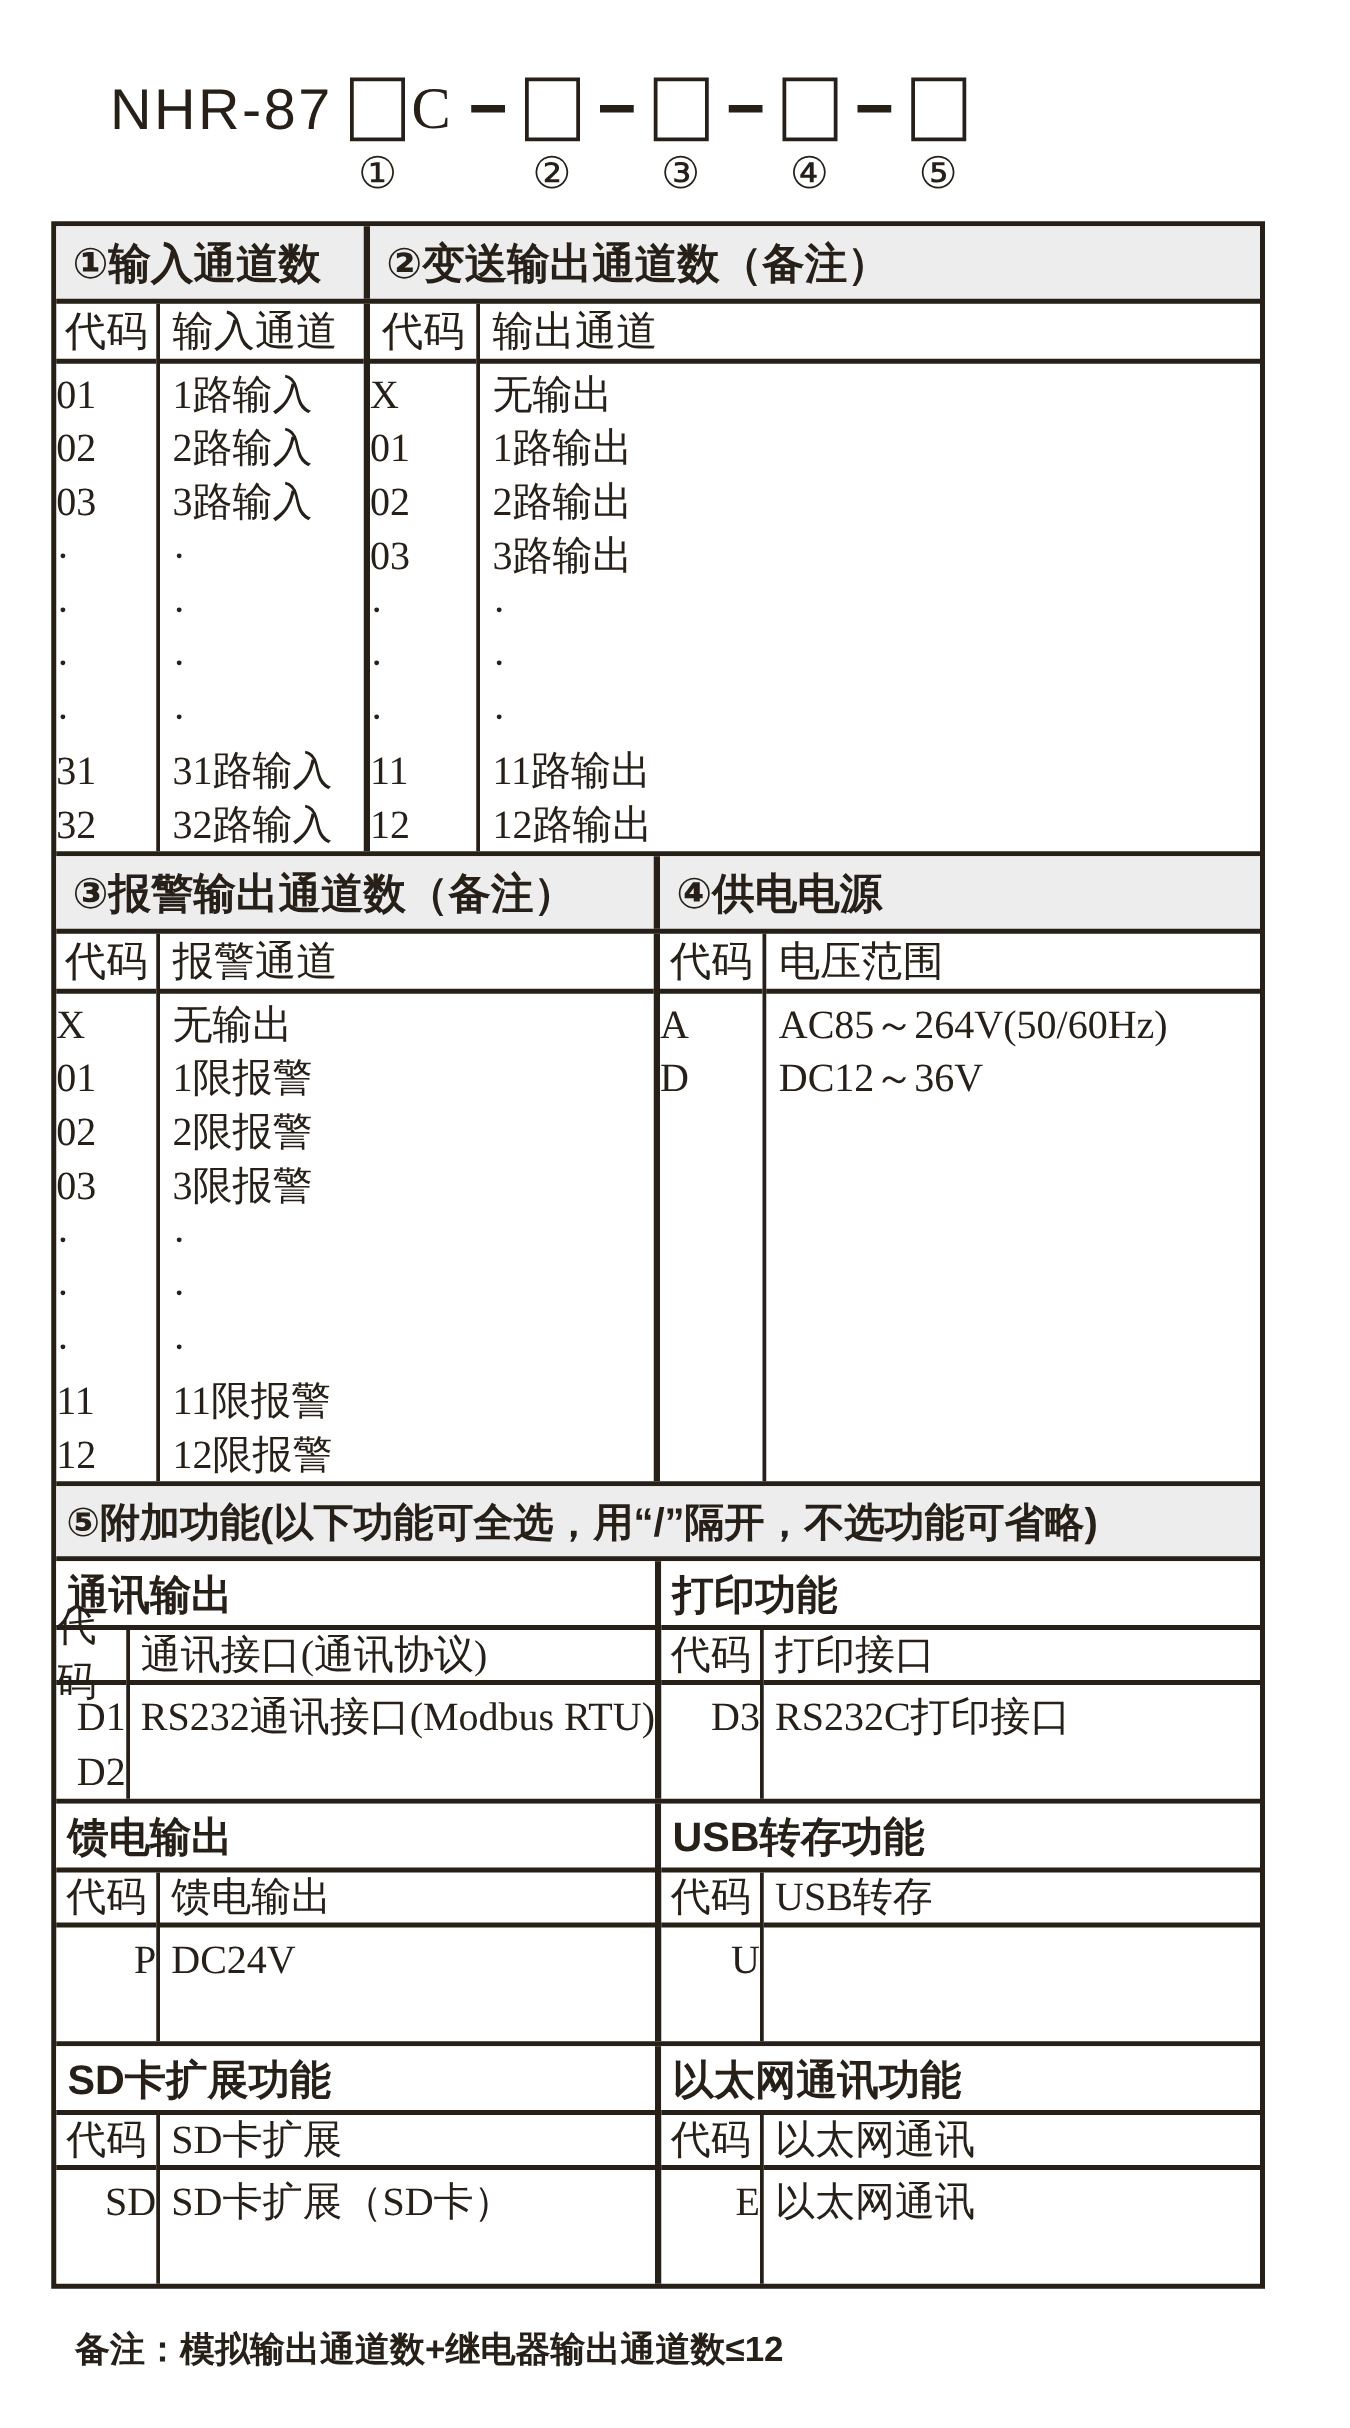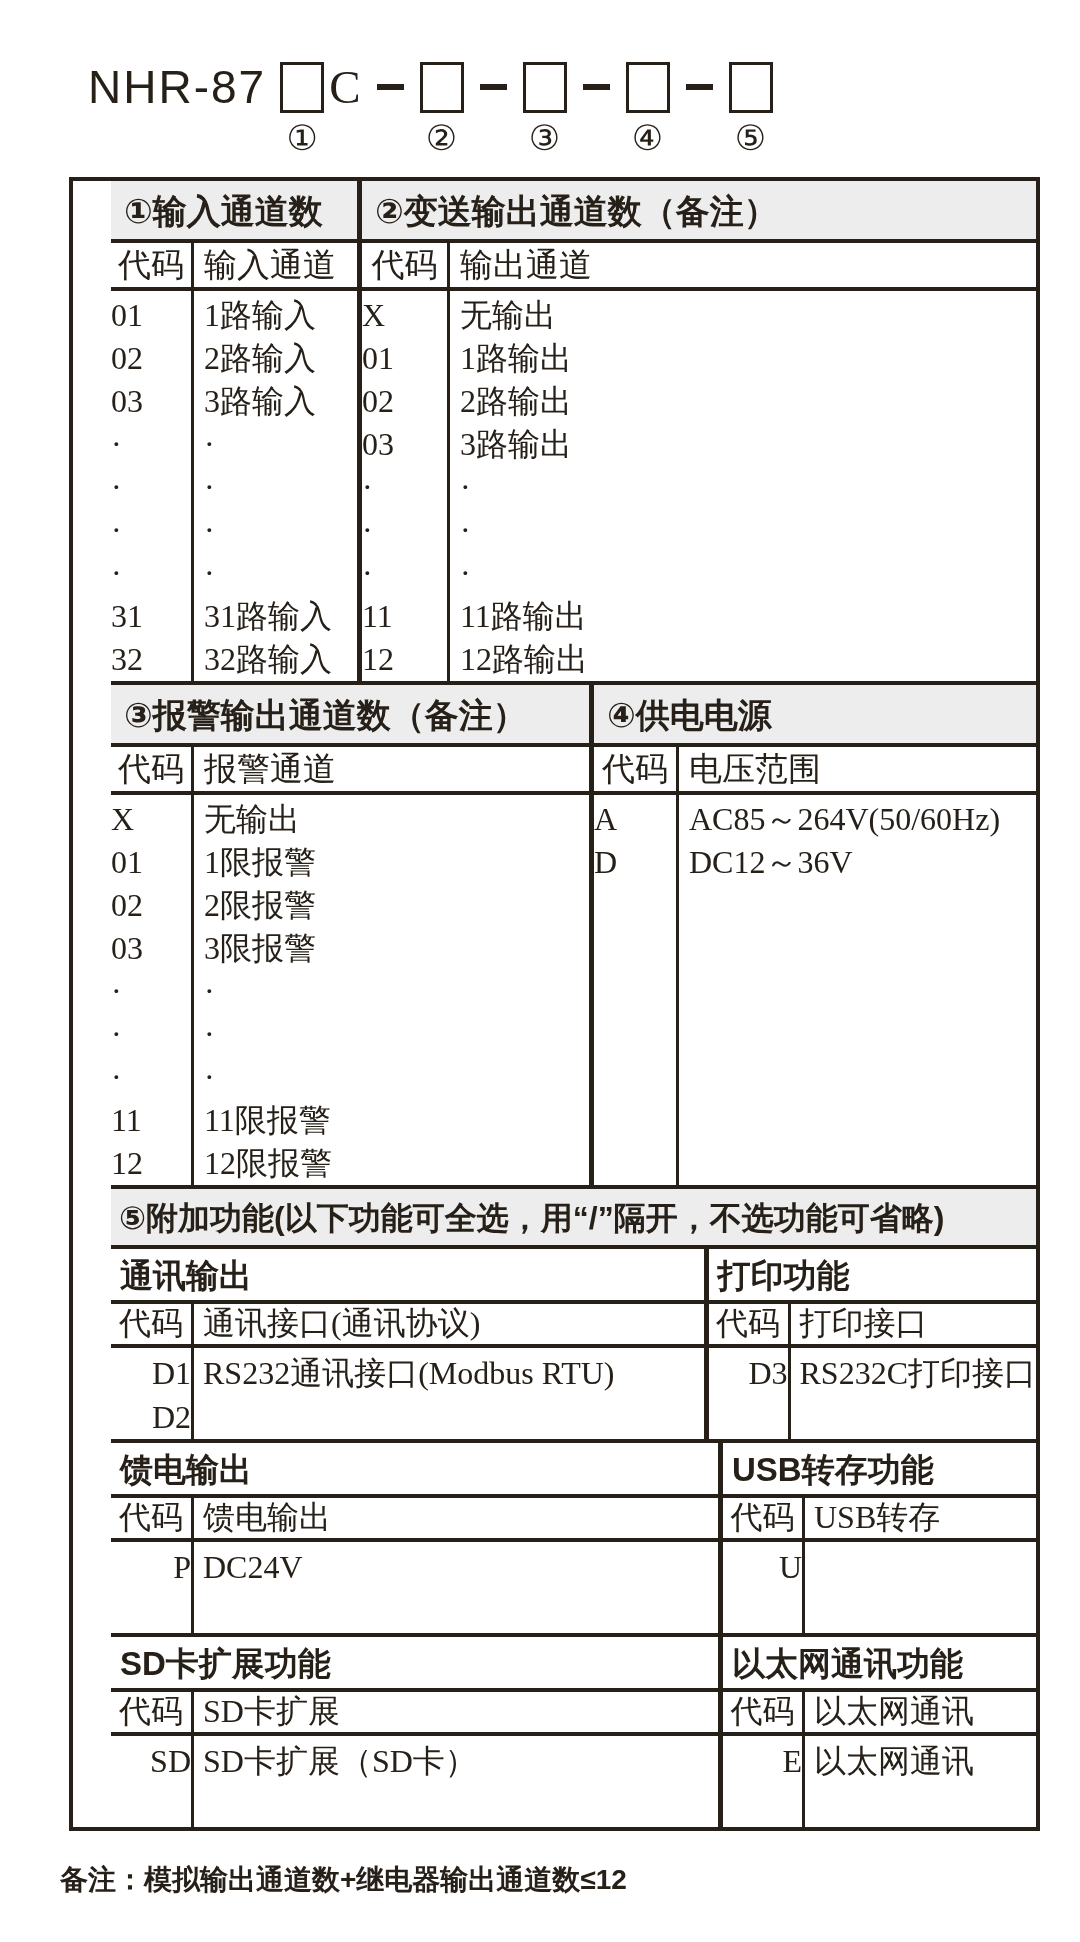--- a/index.html
+++ b/index.html
@@ -16,21 +16,21 @@
   .model-line{margin:61px 0 0 88px;display:flex;align-items:center;height:52px;}
   .prefix{font-family:var(--sans);font-size:46px;letter-spacing:2px;margin-right:14px;}
   .mbox{position:relative;width:44px;height:51px;border:3px solid var(--ink);box-sizing:border-box;
         display:inline-block;flex:none;}
   .circ{position:absolute;left:50%;top:100%;margin-top:11px;transform:translateX(-50%);
         font-family:var(--serif);font-size:35px;line-height:1;}
   .fixedc{font-size:47px;margin-left:5px;line-height:1;}
   .dash{width:27px;height:6px;background:var(--ink);margin:0 16px;flex:none;}
 
   
-  .sheet{margin:64px 0 0 69px;width:971px;border:4px solid var(--ink);box-sizing:border-box;padding-left:38px;}
+  .sheet{margin:64px 0 0 41px;width:971px;border:4px solid var(--ink);box-sizing:border-box;}
   .sect{border-bottom:4px solid var(--ink);}
   .sect:last-child{border-bottom:none;}
   .band{display:flex;background:var(--gray);border-bottom:4px solid var(--ink);}
   .band-cell{font-family:var(--sans);font-weight:bold;font-size:34px;line-height:38px;
              padding:11px 0 9px 13px;box-sizing:border-box;}
   .bc1-t1{width:251px;border-right:5px solid var(--ink);}
   .bc1-t2{width:483px;border-right:5px solid var(--ink);}
   .bflex{flex:1;}
   .tbody{display:flex;}
   .col{box-sizing:border-box;}
@@ -50,21 +50,21 @@
   .line{height:43px;line-height:43px;font-size:32px;white-space:nowrap;}
   .line.cc{text-align:left;}
   .line.lc{padding-left:10px;}
 
   
   .band5{background:var(--gray);border-bottom:4px solid var(--ink);font-family:var(--sans);
          font-weight:bold;font-size:32px;line-height:36px;padding:11px 0 9px 8px;white-space:nowrap;}
   .brow{display:flex;border-bottom:4px solid var(--ink);}
   .brow:last-child{border-bottom:none;}
   .half{box-sizing:border-box;display:flex;flex-direction:column;}
-  .half-l{width:612px;border-right:5px solid var(--ink);}
+  .half-l{width:484px;border-right:5px solid var(--ink);}
   .half-r{flex:1;}
   .hband{border-bottom:4px solid var(--ink);font-family:var(--sans);font-weight:bold;
          font-size:33px;line-height:37px;padding:8px 0 6px 9px;background:#fff;white-space:nowrap;}
   .hbody{display:flex;flex:1;}
   .hc1l{width:83px;border-right:3px solid var(--ink);box-sizing:border-box;}
   .hc1r{width:82px;border-right:3px solid var(--ink);box-sizing:border-box;}
   .hc2{flex:1;}
   .hsub{height:44px;border-bottom:4px solid var(--ink);display:flex;align-items:center;
         font-size:32px;box-sizing:border-box;}
   .hsub.cc{justify-content:center;}

